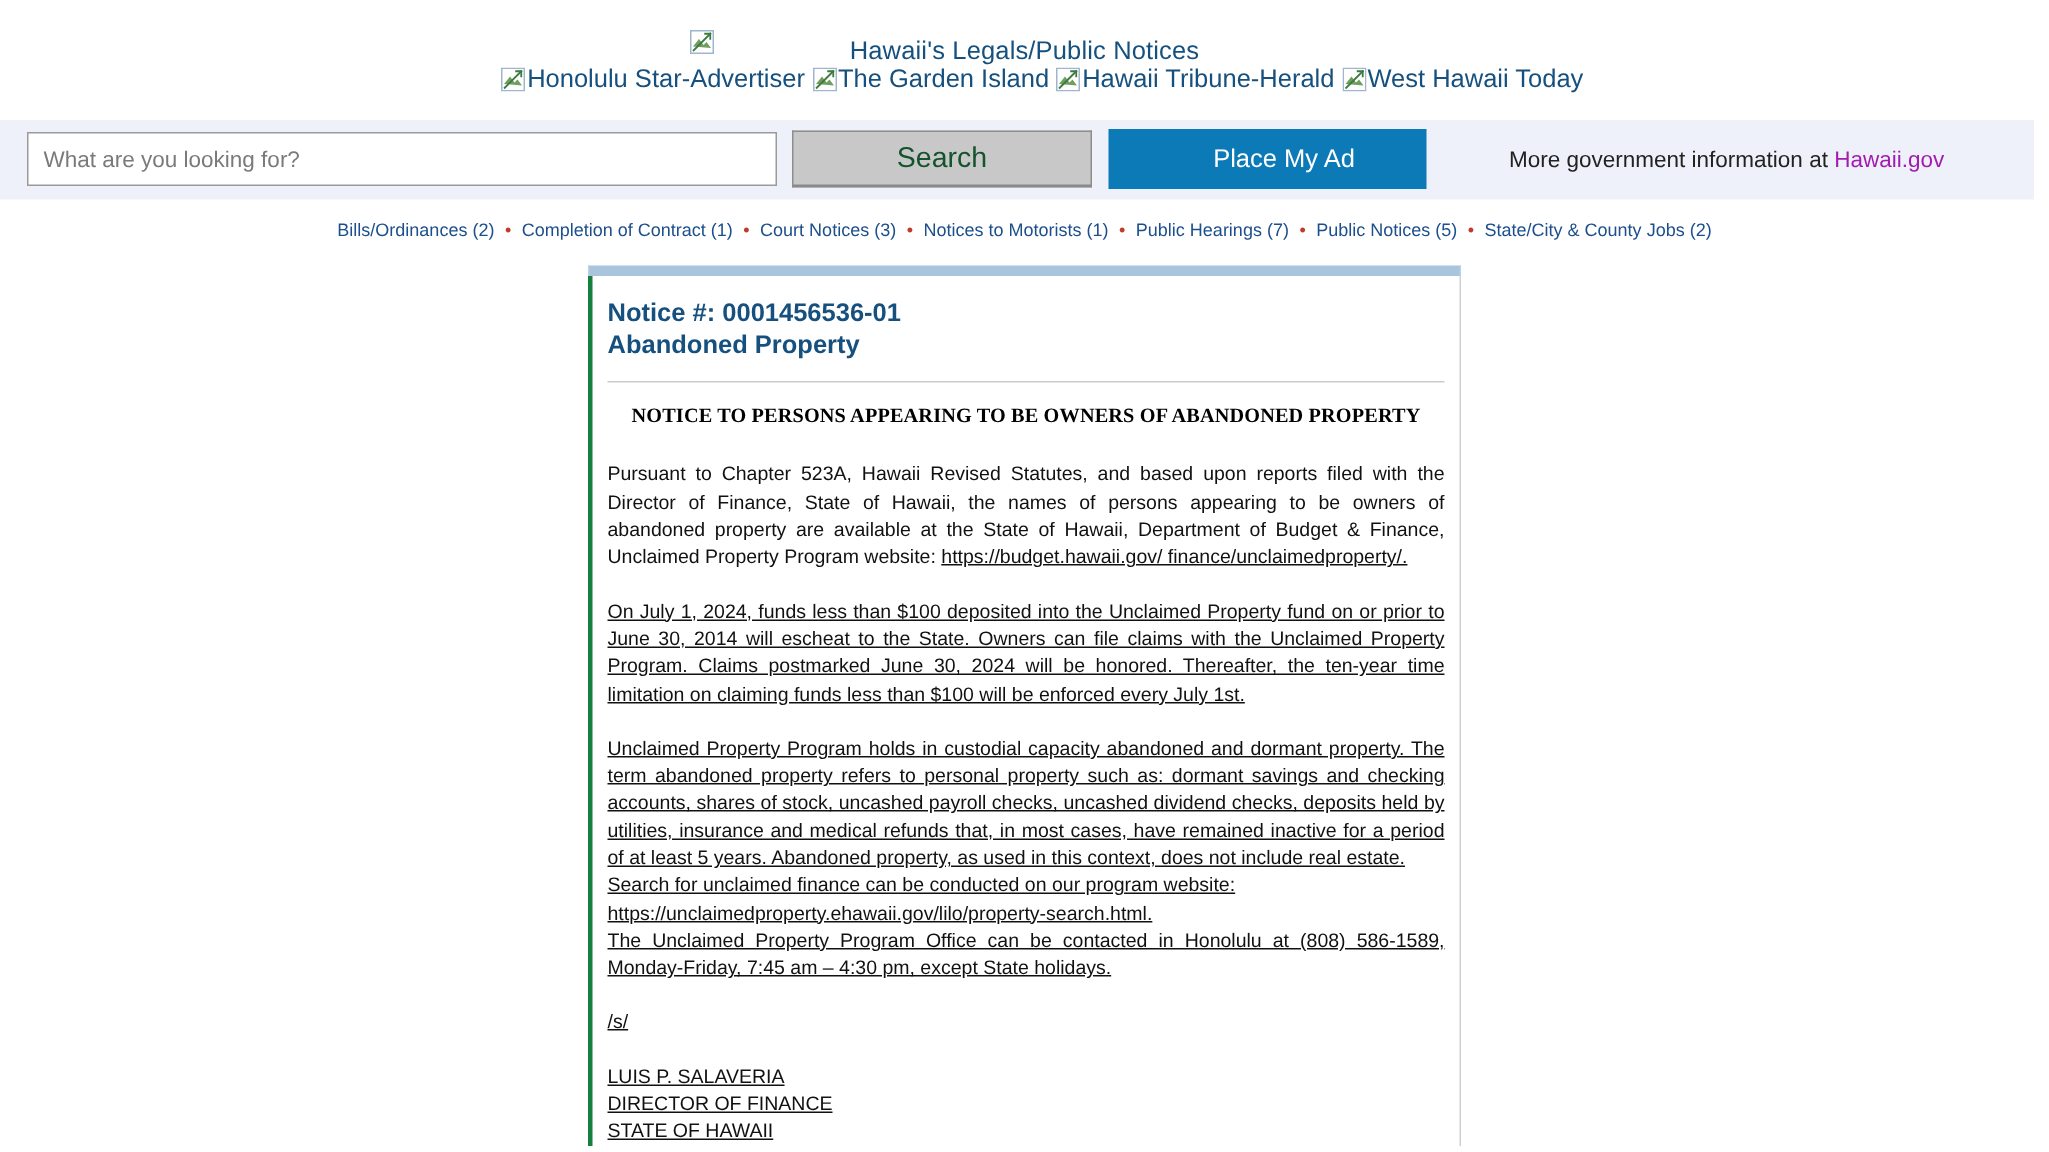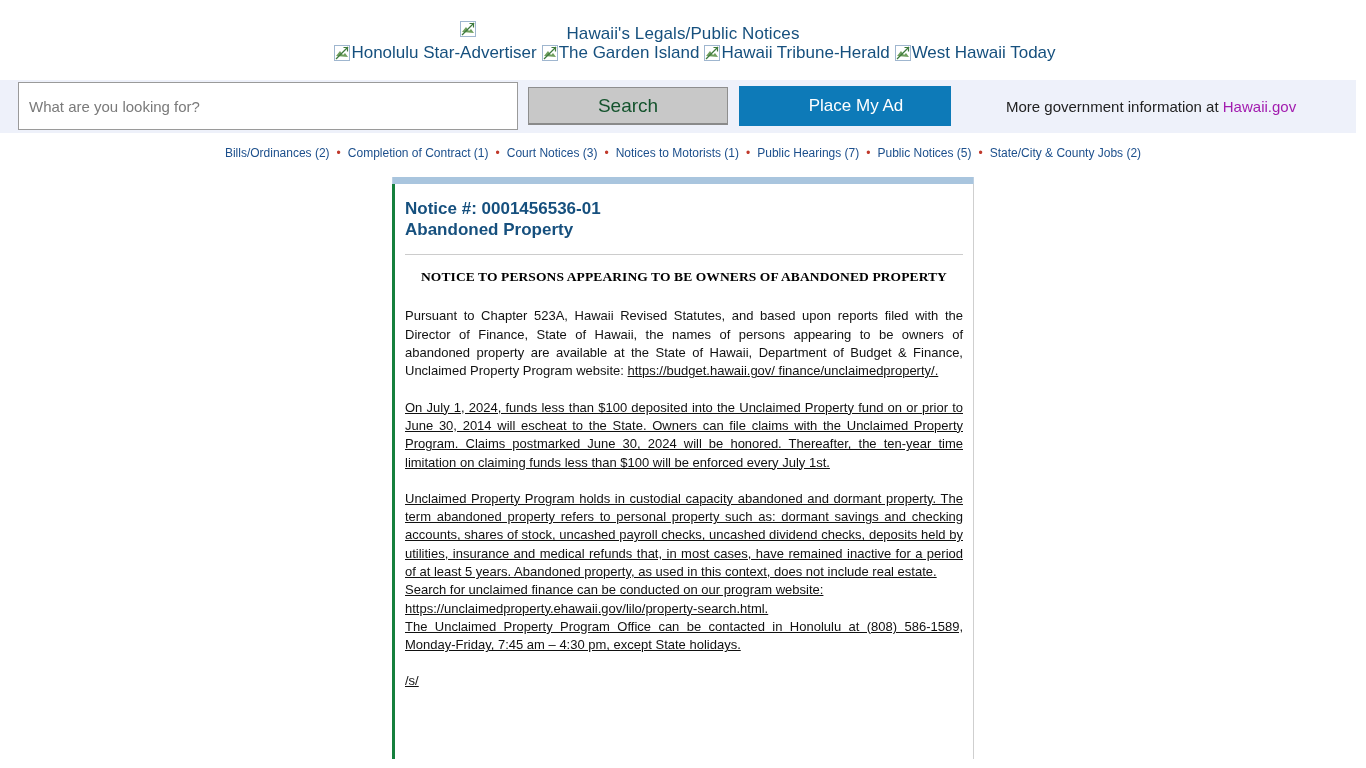--- a/index.html
+++ b/index.html
@@ -68,21 +68,21 @@
     width: 1356px;
     height: 53px;
     background: #eef1fa;
     display: flex;
     align-items: center;
     padding: 0;
     box-sizing: border-box;
   }
   .search-input {
     width: 500px;
-    height: 48px;
+    height: 36px;
     margin-left: 18px;
     box-sizing: border-box;
     border: 1px solid #9a9a9a;
     background: #fff;
     font-size: 15px;
     color: #333;
     padding: 0 10px;
     font-family: "Liberation Sans", sans-serif;
     outline: none;
   }
@@ -291,16 +291,21 @@
       <p class="nojustify" style="margin-bottom:0;"><a href="#" class="u" style="color:#111;">https://unclaimedproperty.ehawaii.gov/lilo/property-search.html.</a></p>
 
       <p class="para-underline">The Unclaimed Property Program Office can be contacted in Honolulu at (808) 586-1589, Monday-Friday, 7:45 am – 4:30 pm, except State holidays.</p>
 
       <p class="nojustify" style="margin-bottom:0;">
           <span class="sig-line">/s/</span>
         </p>
 
       <div class="spacer-line"></div>
 
+      <div class="sig-block">
+        <span class="sig-line">LUIS P. SALAVERIA</span>
+        <span class="sig-line">DIRECTOR OF FINANCE</span>
+        <span class="sig-line">STATE OF HAWAII</span>
+      </div>
 
     </div>
   </div>
 </div>
 
 </body></html>

